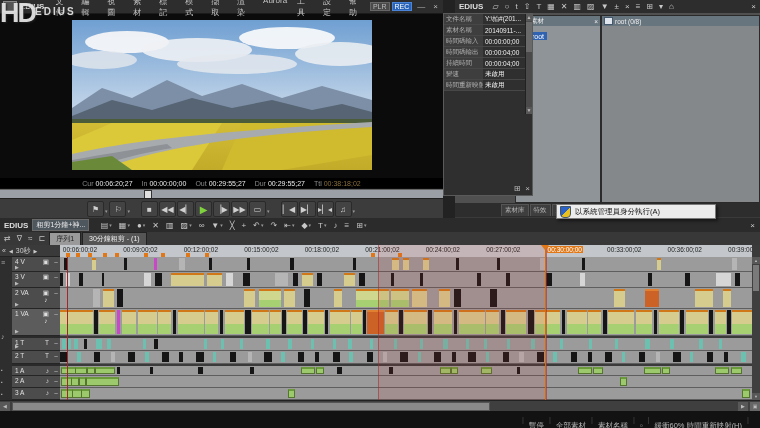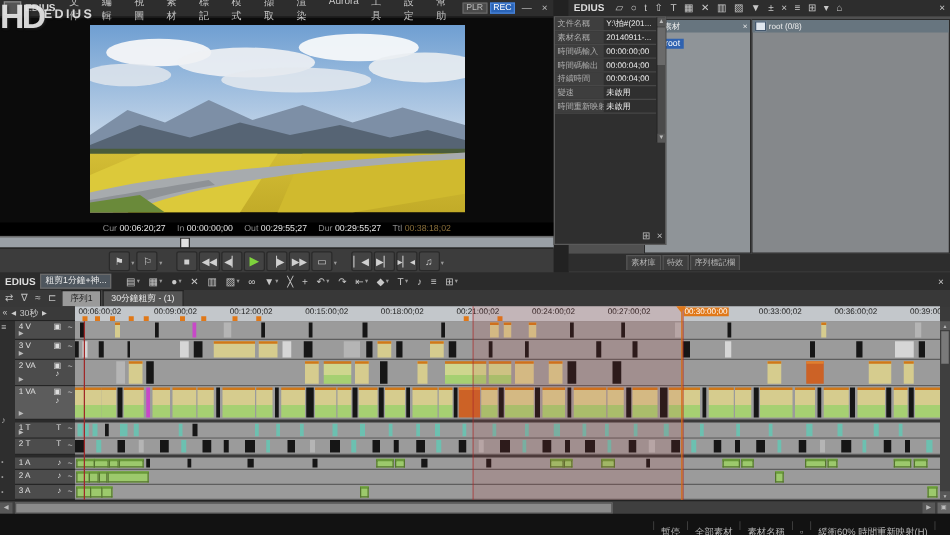--- a/index.html
+++ b/index.html
@@ -344,20 +344,24 @@
       <div class="sb-arrow">▲</div>
       <div class="sb-thumb"></div>
       <div class="sb-arrow" style="position:absolute;bottom:0;">▼</div>
     </div>
     <div id="info-bottom">
         <span>⊞</span>
         <span>×</span>
       </div>
   </div>
 
+  <div id="tooltip" class="abs">
+    <span id="uac-shield"></span>
+    <span>以系統管理員身分執行(A)</span>
+  </div>
 
   <div id="timeline-win" class="abs">
     <div id="tl-titlebar" class="abs">
       <span id="tl-app-label">EDIUS</span>
       <span id="tl-title-box">粗剪1分鐘+神...</span>
       <span id="tl-toolbar" style="display:flex;">
           <span class="tl-tool">▤<span class="tl-caret">▾</span></span>
           <span class="tl-tool">▦<span class="tl-caret">▾</span></span>
           <span class="tl-tool">●<span class="tl-caret">▾</span></span>
           <span class="tl-tool">✕</span>

